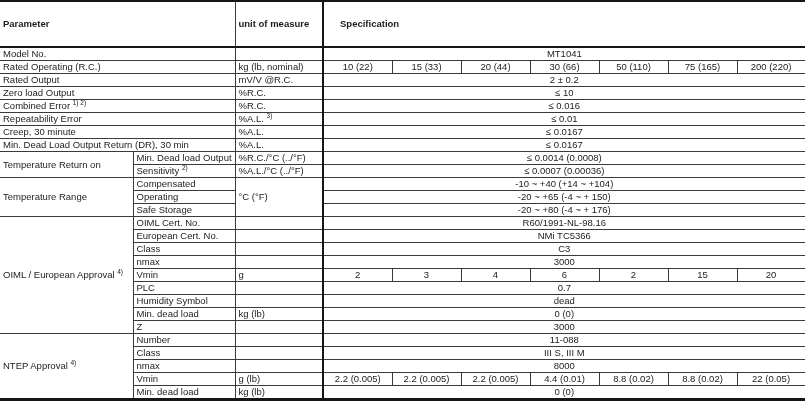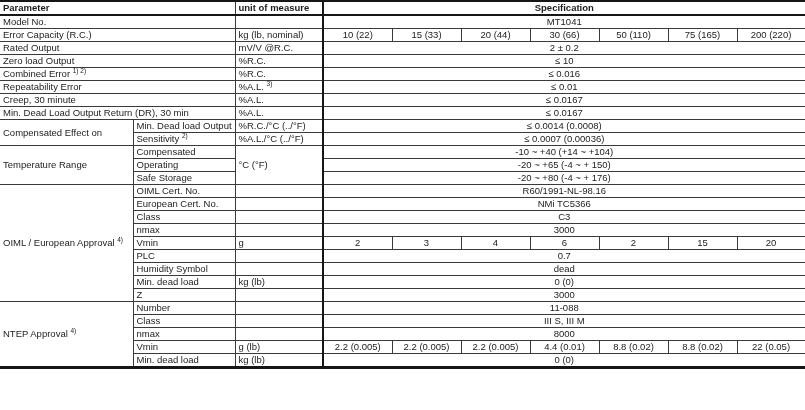--- a/index.html
+++ b/index.html
@@ -10,21 +10,21 @@
     font-size:9.5px;color:#1c1c1c;
     border-top:2px solid #161616;border-bottom:3px solid #161616;
   }
   td,th{
     border:1px solid #3a3a3a;
     padding:0 1px 0 3px;height:12px;line-height:1;
     vertical-align:middle;overflow:hidden;white-space:nowrap;
   }
   td:first-child,th:first-child{border-left:none;}
   th{font-weight:bold;text-align:left;}
-  th.spec-h{text-align:center;padding:0;}
+  th.spec-h{text-align:left;padding:16px;}
   tr.hdr th{border-bottom:2px solid #161616;}
   td.v{text-align:center;padding:0;}
   td.g{vertical-align:middle;}
   .bl{border-left:2px solid #161616 !important;}
   sup{font-size:6.5px;vertical-align:super;line-height:0;}
 </style>
 </head>
 <body>
 
 <table class="spec">
@@ -48,21 +48,21 @@
     <th colspan="7" class="spec-h bl">Specification</th>
   </tr>
 
   <tr>
     <td colspan="2">Model No.</td>
     <td></td>
     <td colspan="7" class="v bl">MT1041</td>
   </tr>
 
   <tr>
-    <td colspan="2">Error Capacity (R.C.)</td>
+    <td colspan="2">Rated Operating (R.C.)</td>
     <td>kg (lb, nominal)</td>
     <td class="v bl">10 (22)</td>
     <td class="v">15 (33)</td>
     <td class="v">20 (44)</td>
     <td class="v">30 (66)</td>
     <td class="v">50 (110)</td>
     <td class="v">75 (165)</td>
     <td class="v">200 (220)</td>
   </tr>
 
@@ -96,21 +96,21 @@
     <td colspan="7" class="v bl">≤ 0.0167</td>
   </tr>
 
   <tr>
     <td colspan="2">Min. Dead Load Output Return (DR), 30 min</td>
     <td>%A.L.</td>
     <td colspan="7" class="v bl">≤ 0.0167</td>
   </tr>
 
   <tr>
-    <td rowspan="2" class="g">Compensated Effect on</td>
+    <td rowspan="2" class="g">Temperature Return on</td>
     <td>Min. Dead load Output</td>
     <td>%R.C./°C (../°F)</td>
     <td colspan="7" class="v bl">≤ 0.0014 (0.0008)</td>
   </tr>
   <tr>
     <td><span>Sensitivity</span> <sup>2)</sup></td>
     <td>%A.L./°C (../°F)</td>
     <td colspan="7" class="v bl">≤ 0.0007 (0.00036)</td>
   </tr>
 

